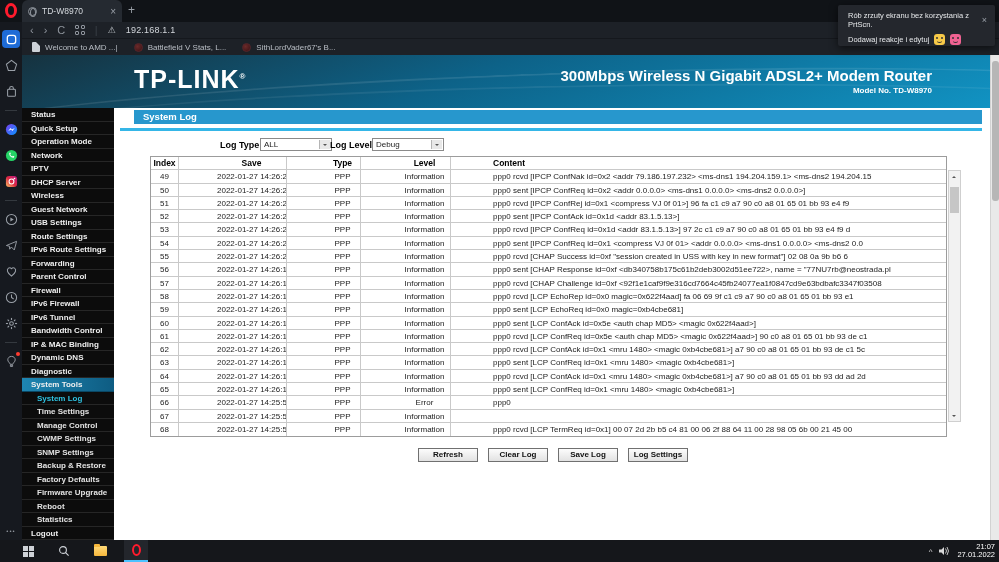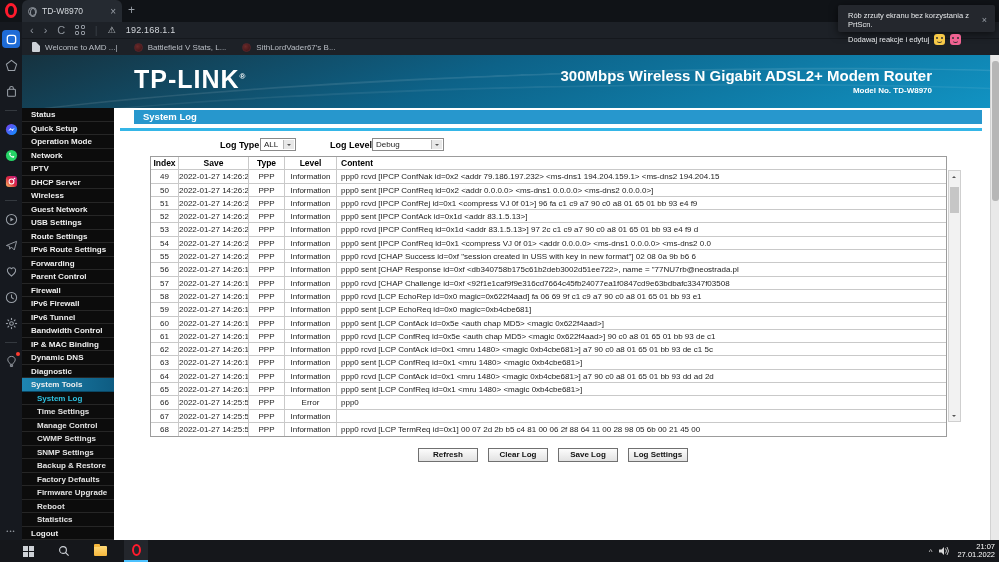--- a/index.html
+++ b/index.html
@@ -22,21 +22,21 @@
   .toolbar .sep { color:#3a3f46; }
   .url-text { color:#d2d6db; font-size:9px; letter-spacing:.2px; }
   .warn { color:#c8cdd2; font-size:9px; }
   .bookmarksbar { position:absolute; left:22px; top:38px; width:977px; height:17px; background:#1d2127; border-top:1px solid #15181d; display:flex; align-items:center; gap:16px; padding-left:10px; }
   .bookmark { display:flex; align-items:center; gap:5px; color:#b9bec5; font-size:8px; }
   .doc-icon { width:8px; height:10px; background:#cdd2d8; border-radius:1px; position:relative; }
   .doc-icon:before { content:""; position:absolute; right:0; top:0; border:2px solid #1d2127; border-left-color:transparent; border-bottom-color:transparent; }
   .site-icon { width:9px; height:9px; border-radius:50%; background:radial-gradient(circle at 35% 35%, #6b2a2a, #3a1214); border:1px solid #56252a; }
 
   
-  .notif { position:absolute; left:838px; top:5px; width:157px; height:27px; background:#24272d; border-radius:2px; box-shadow:0 2px 8px rgba(0,0,0,.6); padding:6px 8px 0 10px; z-index:30; }
+  .notif { position:absolute; left:838px; top:5px; width:157px; height:41px; background:#24272d; border-radius:2px; box-shadow:0 2px 8px rgba(0,0,0,.6); padding:6px 8px 0 10px; z-index:30; }
   .notif-row1 { display:flex; align-items:center; }
   .notif-text1 { color:#e6e8ea; font-size:7.5px; flex:1; }
   .notif-close { color:#9aa0a8; font-size:9px; margin-left:4px; }
   .notif-row2 { display:flex; align-items:center; gap:5px; margin-top:5px; }
   .notif-text2 { color:#e6e8ea; font-size:7.5px; }
   .emoji { width:11px; height:11px; border-radius:3px; position:relative; }
   .emoji.yellow { background:#f7c948; }
   .emoji.pink { background:#f06292; }
   .emoji:before { content:""; position:absolute; left:2px; top:3px; width:2px; height:2px; background:#333; border-radius:50%; box-shadow:5px 0 0 #333; }
   .emoji.pink:after, .emoji.yellow:after { content:""; position:absolute; left:3px; bottom:2px; width:5px; height:2px; border-bottom:1px solid #333; border-radius:0 0 3px 3px; }
@@ -70,21 +70,21 @@
   .r-main { position:absolute; left:92px; top:53px; width:876px; height:432px; background:#fff; }
   .titlebar { position:absolute; left:20px; top:2px; width:848px; height:14px; background:#2797cd; color:#fff; font-weight:bold; font-size:9.5px; line-height:14px; padding-left:9px; }
   .cyanline { position:absolute; left:6px; top:20px; width:862px; height:3px; background:#35b6e7; }
   .controls { position:absolute; left:0; top:30px; width:876px; height:14px; }
   .ctl-label { position:absolute; font-size:9px; font-weight:bold; color:#000; top:2px; }
   .select { position:absolute; top:0; height:13px; background:#fff; border:1px solid #8a8a8a; font-size:8px; color:#222; line-height:11px; padding-left:3px; }
   .select .arr { position:absolute; right:1px; top:1px; bottom:1px; width:11px; background:#e8e8e8; border-left:1px solid #b5b5b5; }
   .select .arr:before { content:""; position:absolute; left:3px; top:4px; border:2.5px solid transparent; border-top-color:#555; }
 
   .logtable { position:absolute; left:36px; top:48px; width:797px; border:1px solid #9c9c9c; background:#fff; }
-  .trow { display:flex; height:13.3px; border-bottom:1px solid #c9c9c9; background:#fff; }
+  .trow { display:flex; height:13.3px; border-bottom:1px solid #c9c9c9; background:#fff;gap:38px; }
   .trow:last-child { border-bottom:none; }
   .trow.head { font-weight:bold; }
   .tc { font-size:8px; color:#222; line-height:13px; text-align:center; border-right:1px solid #c9c9c9; overflow:hidden; white-space:nowrap; flex:none; }
   .trow.head .tc { color:#000; font-size:8.5px; }
   .c-index { width:28px; }
   .c-time { width:70px; }
   .c-type { width:36px; }
   .c-level { width:52px; }
   .c-content { flex:1 1 auto; text-align:left; padding-left:4px; border-right:none; }
   .tscroll { position:absolute; left:834px; top:62px; width:13px; height:252px; background:#f2f2f2; border:1px solid #cfcfcf; }
@@ -311,21 +311,21 @@
         <div class="m-item sub">Statistics</div>
         <div class="m-item">Logout</div>
       </div>
 
     <div class="r-main">
       <div class="titlebar">System Log</div>
       <div class="cyanline"></div>
 
       <div class="controls">
         <span class="ctl-label" style="left:106px;">Log Type:</span>
-        <div class="select" style="left:146px; width:36px;">
+        <div class="select" style="left:146px; width:72px;">
           <span>ALL</span><span class="arr"></span>
         </div>
         <span class="ctl-label" style="left:216px;">Log Level:</span>
         <div class="select" style="left:258px; width:72px;">
           <span>Debug</span><span class="arr"></span>
         </div>
       </div>
 
       <div class="logtable" id="logtable">
           <div class="trow head">

